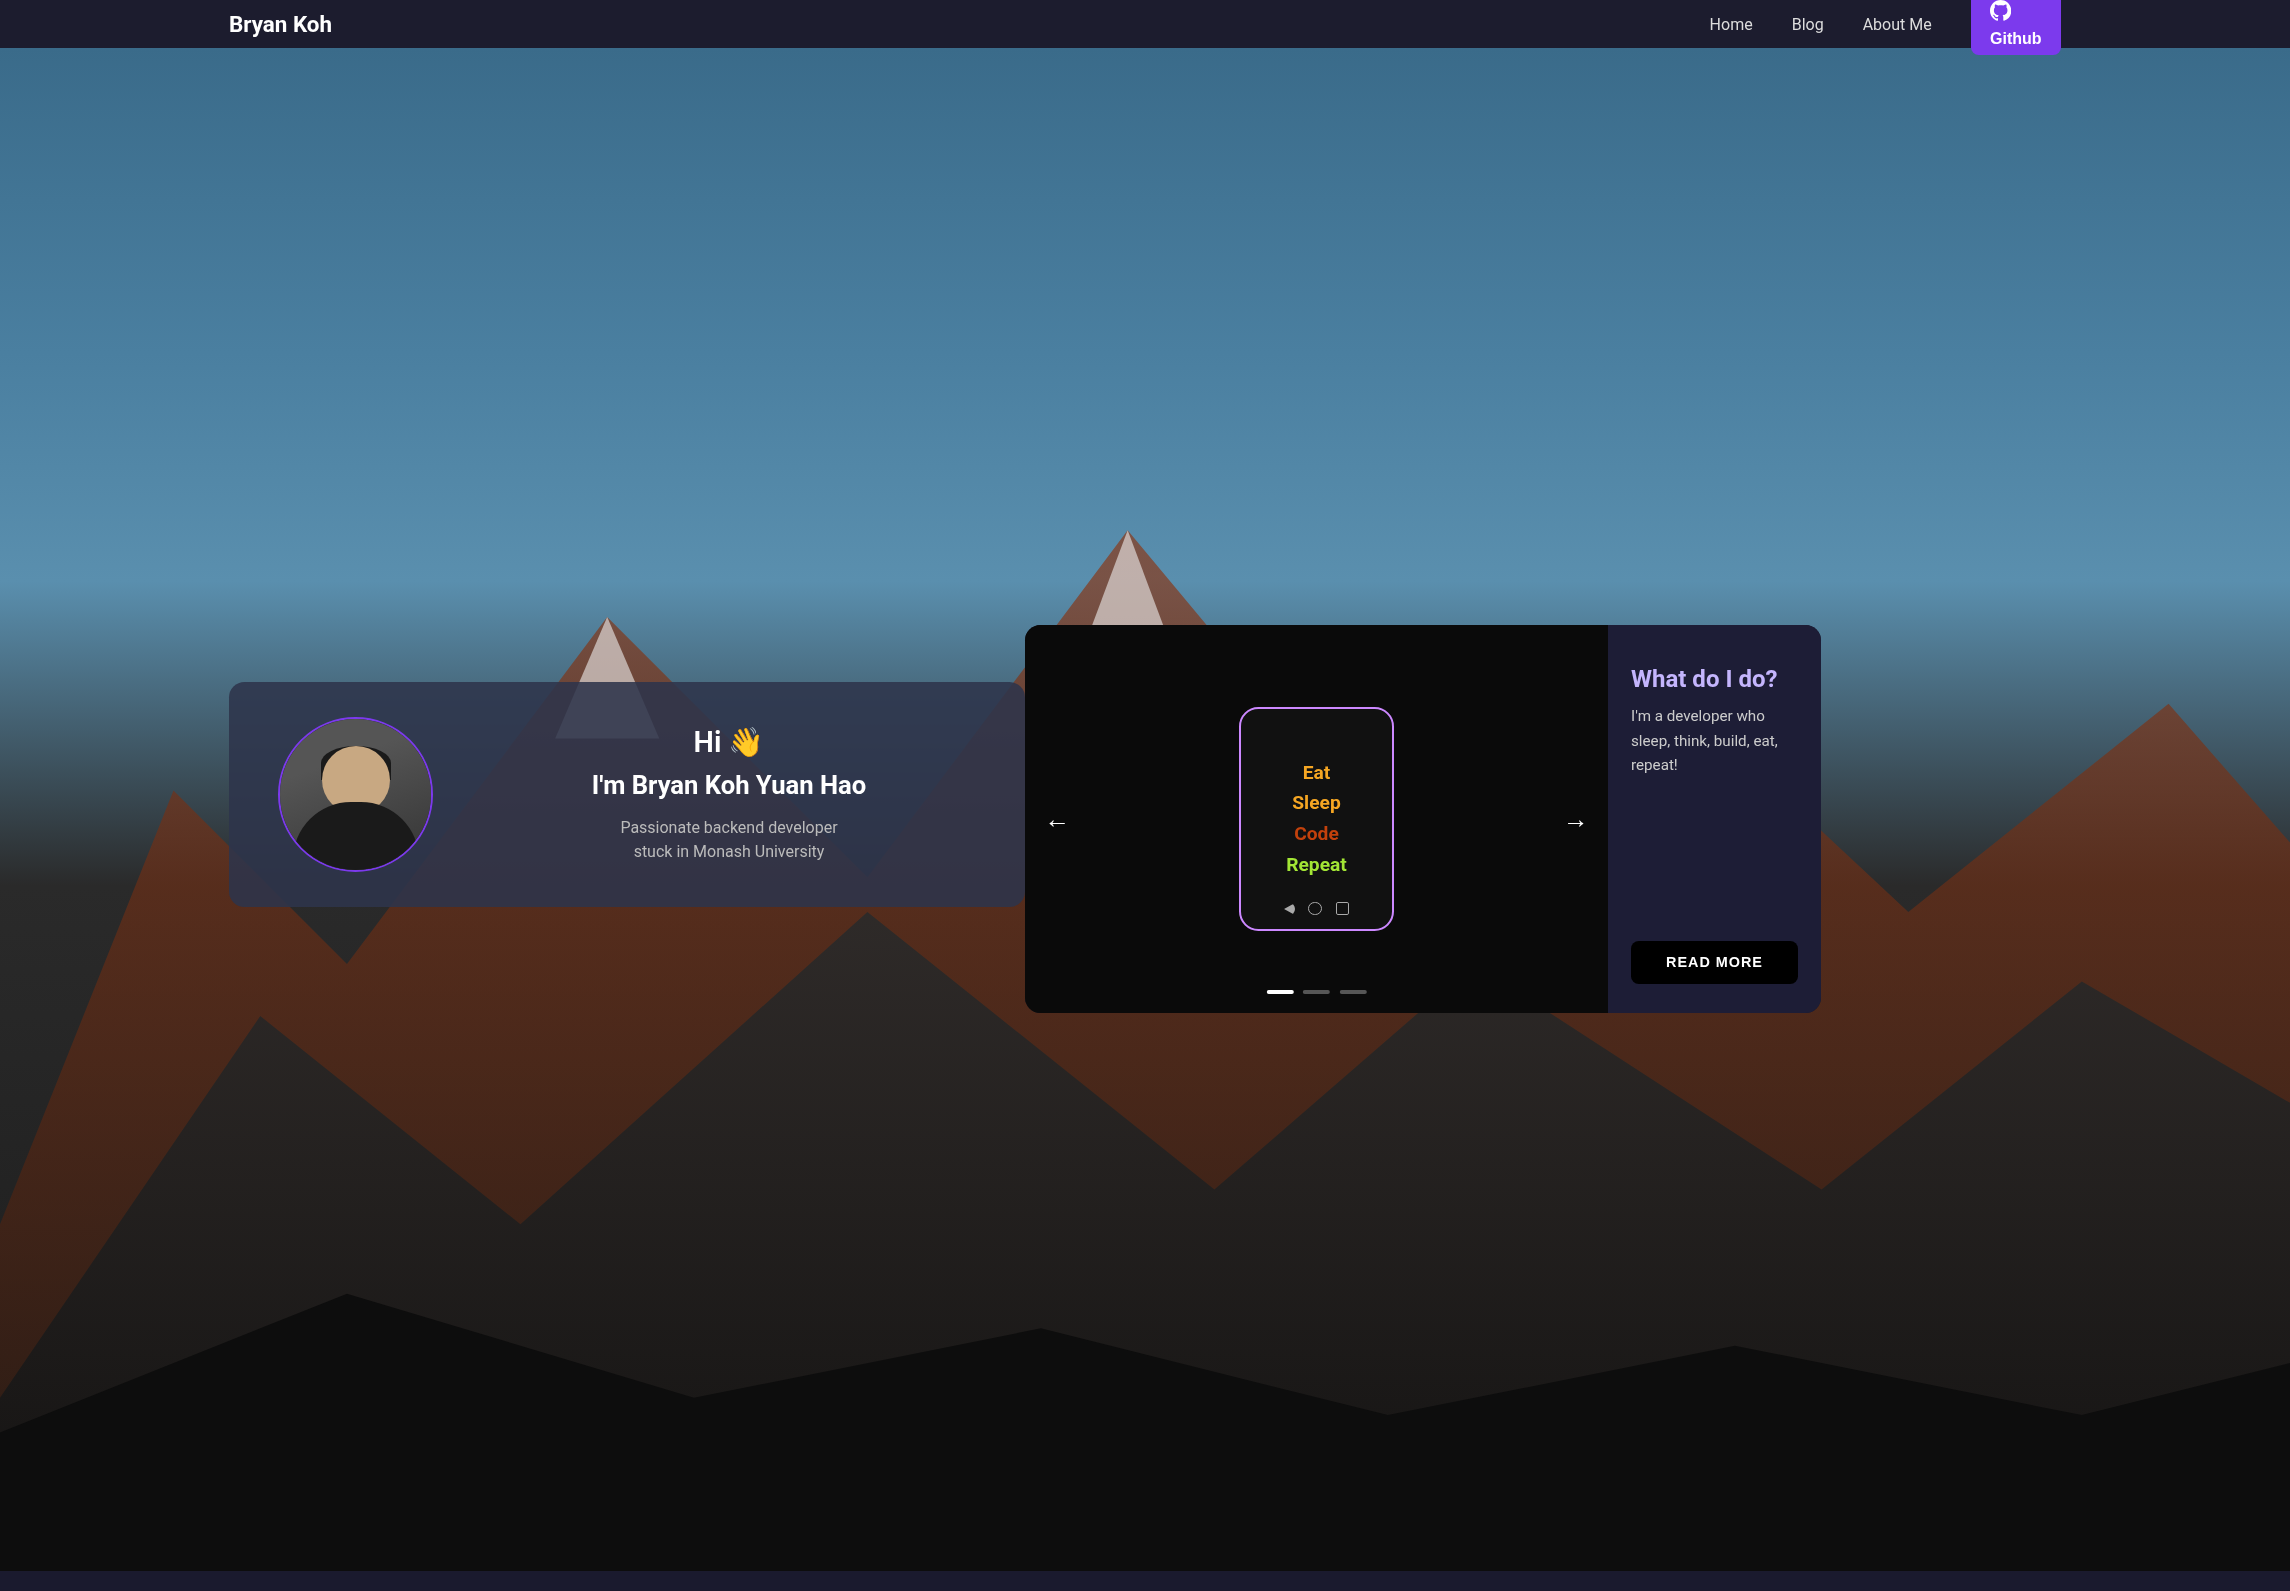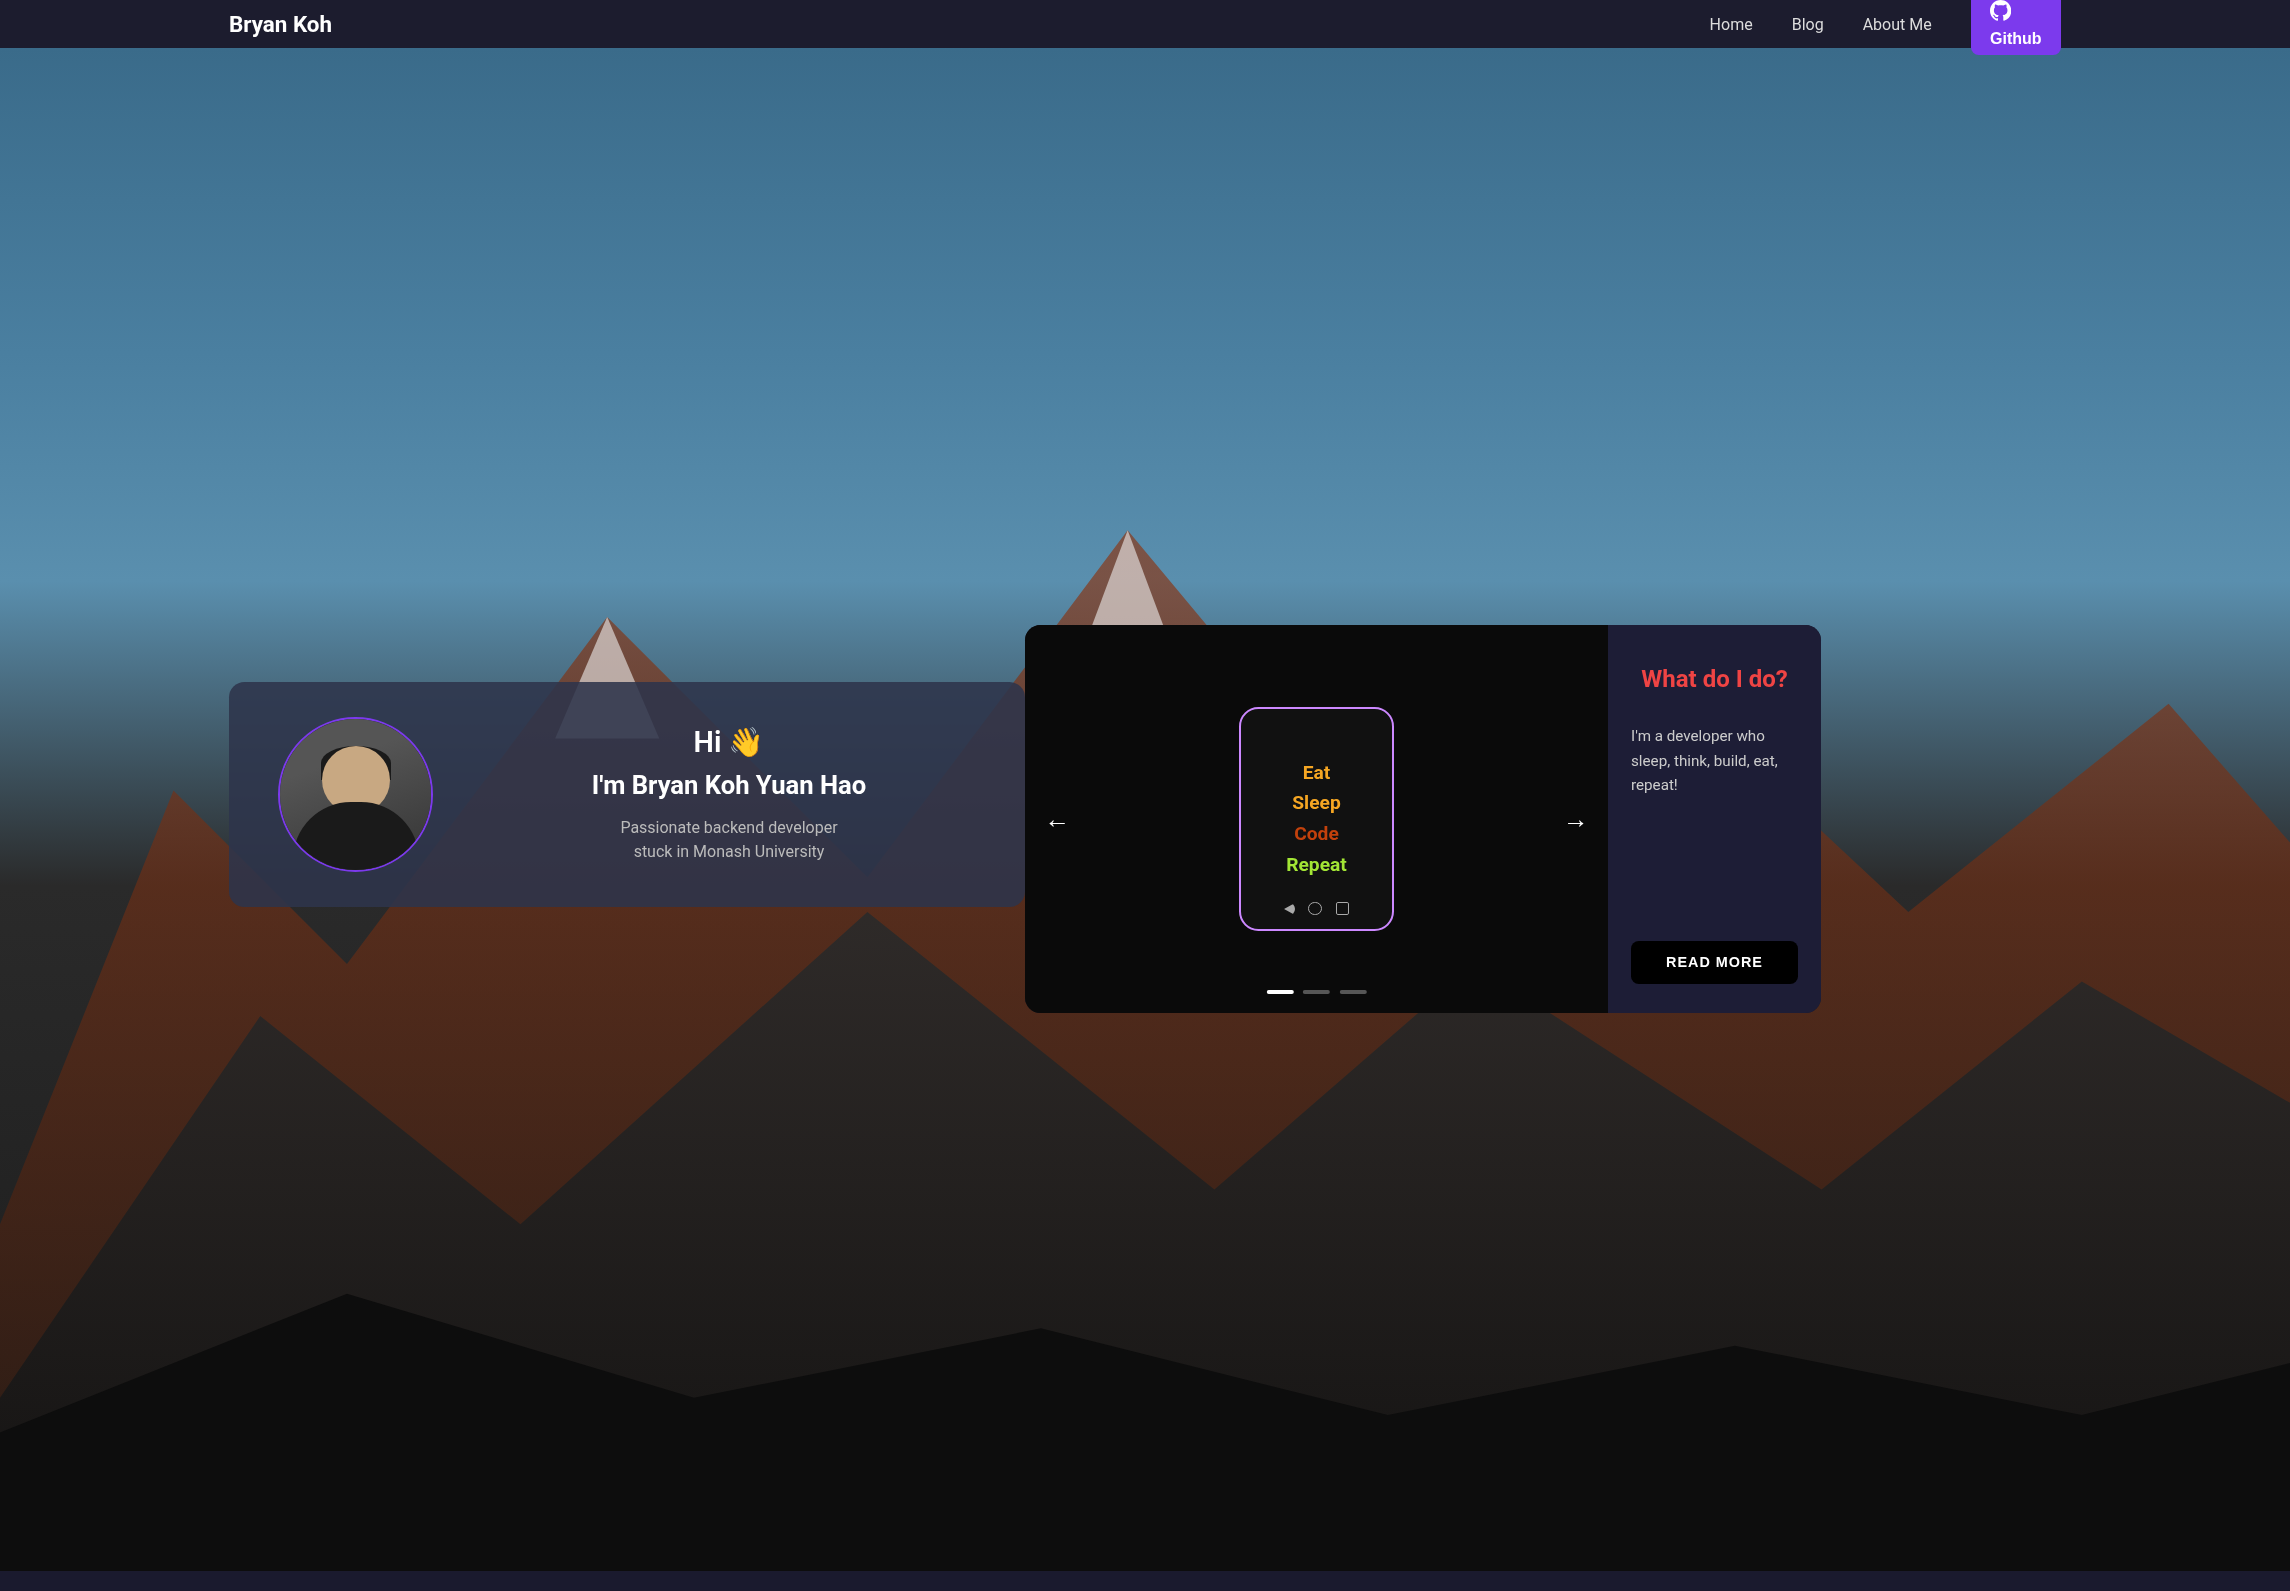--- a/index.html
+++ b/index.html
@@ -326,26 +326,25 @@
       width: 213px;
       flex-shrink: 0;
       background: rgba(30, 30, 55, 0.95);
       padding: 39px 23px 29px;
       display: flex;
       flex-direction: column;
       justify-content: space-between;
     }
 
     .info-title {
-      color: #ef4444;
+      color: #c4b5fd;
       font-size: 1.5rem;
       font-weight: 700;
-      margin-bottom: 29px;
+      margin-bottom: 9px;
       line-height: 1.3;
-      text-align: center;
     }
 
     .info-desc {
       color: #ccc;
       font-size: 0.95rem;
       line-height: 1.6;
       flex: 1;
     }
 
     .read-more-btn {

